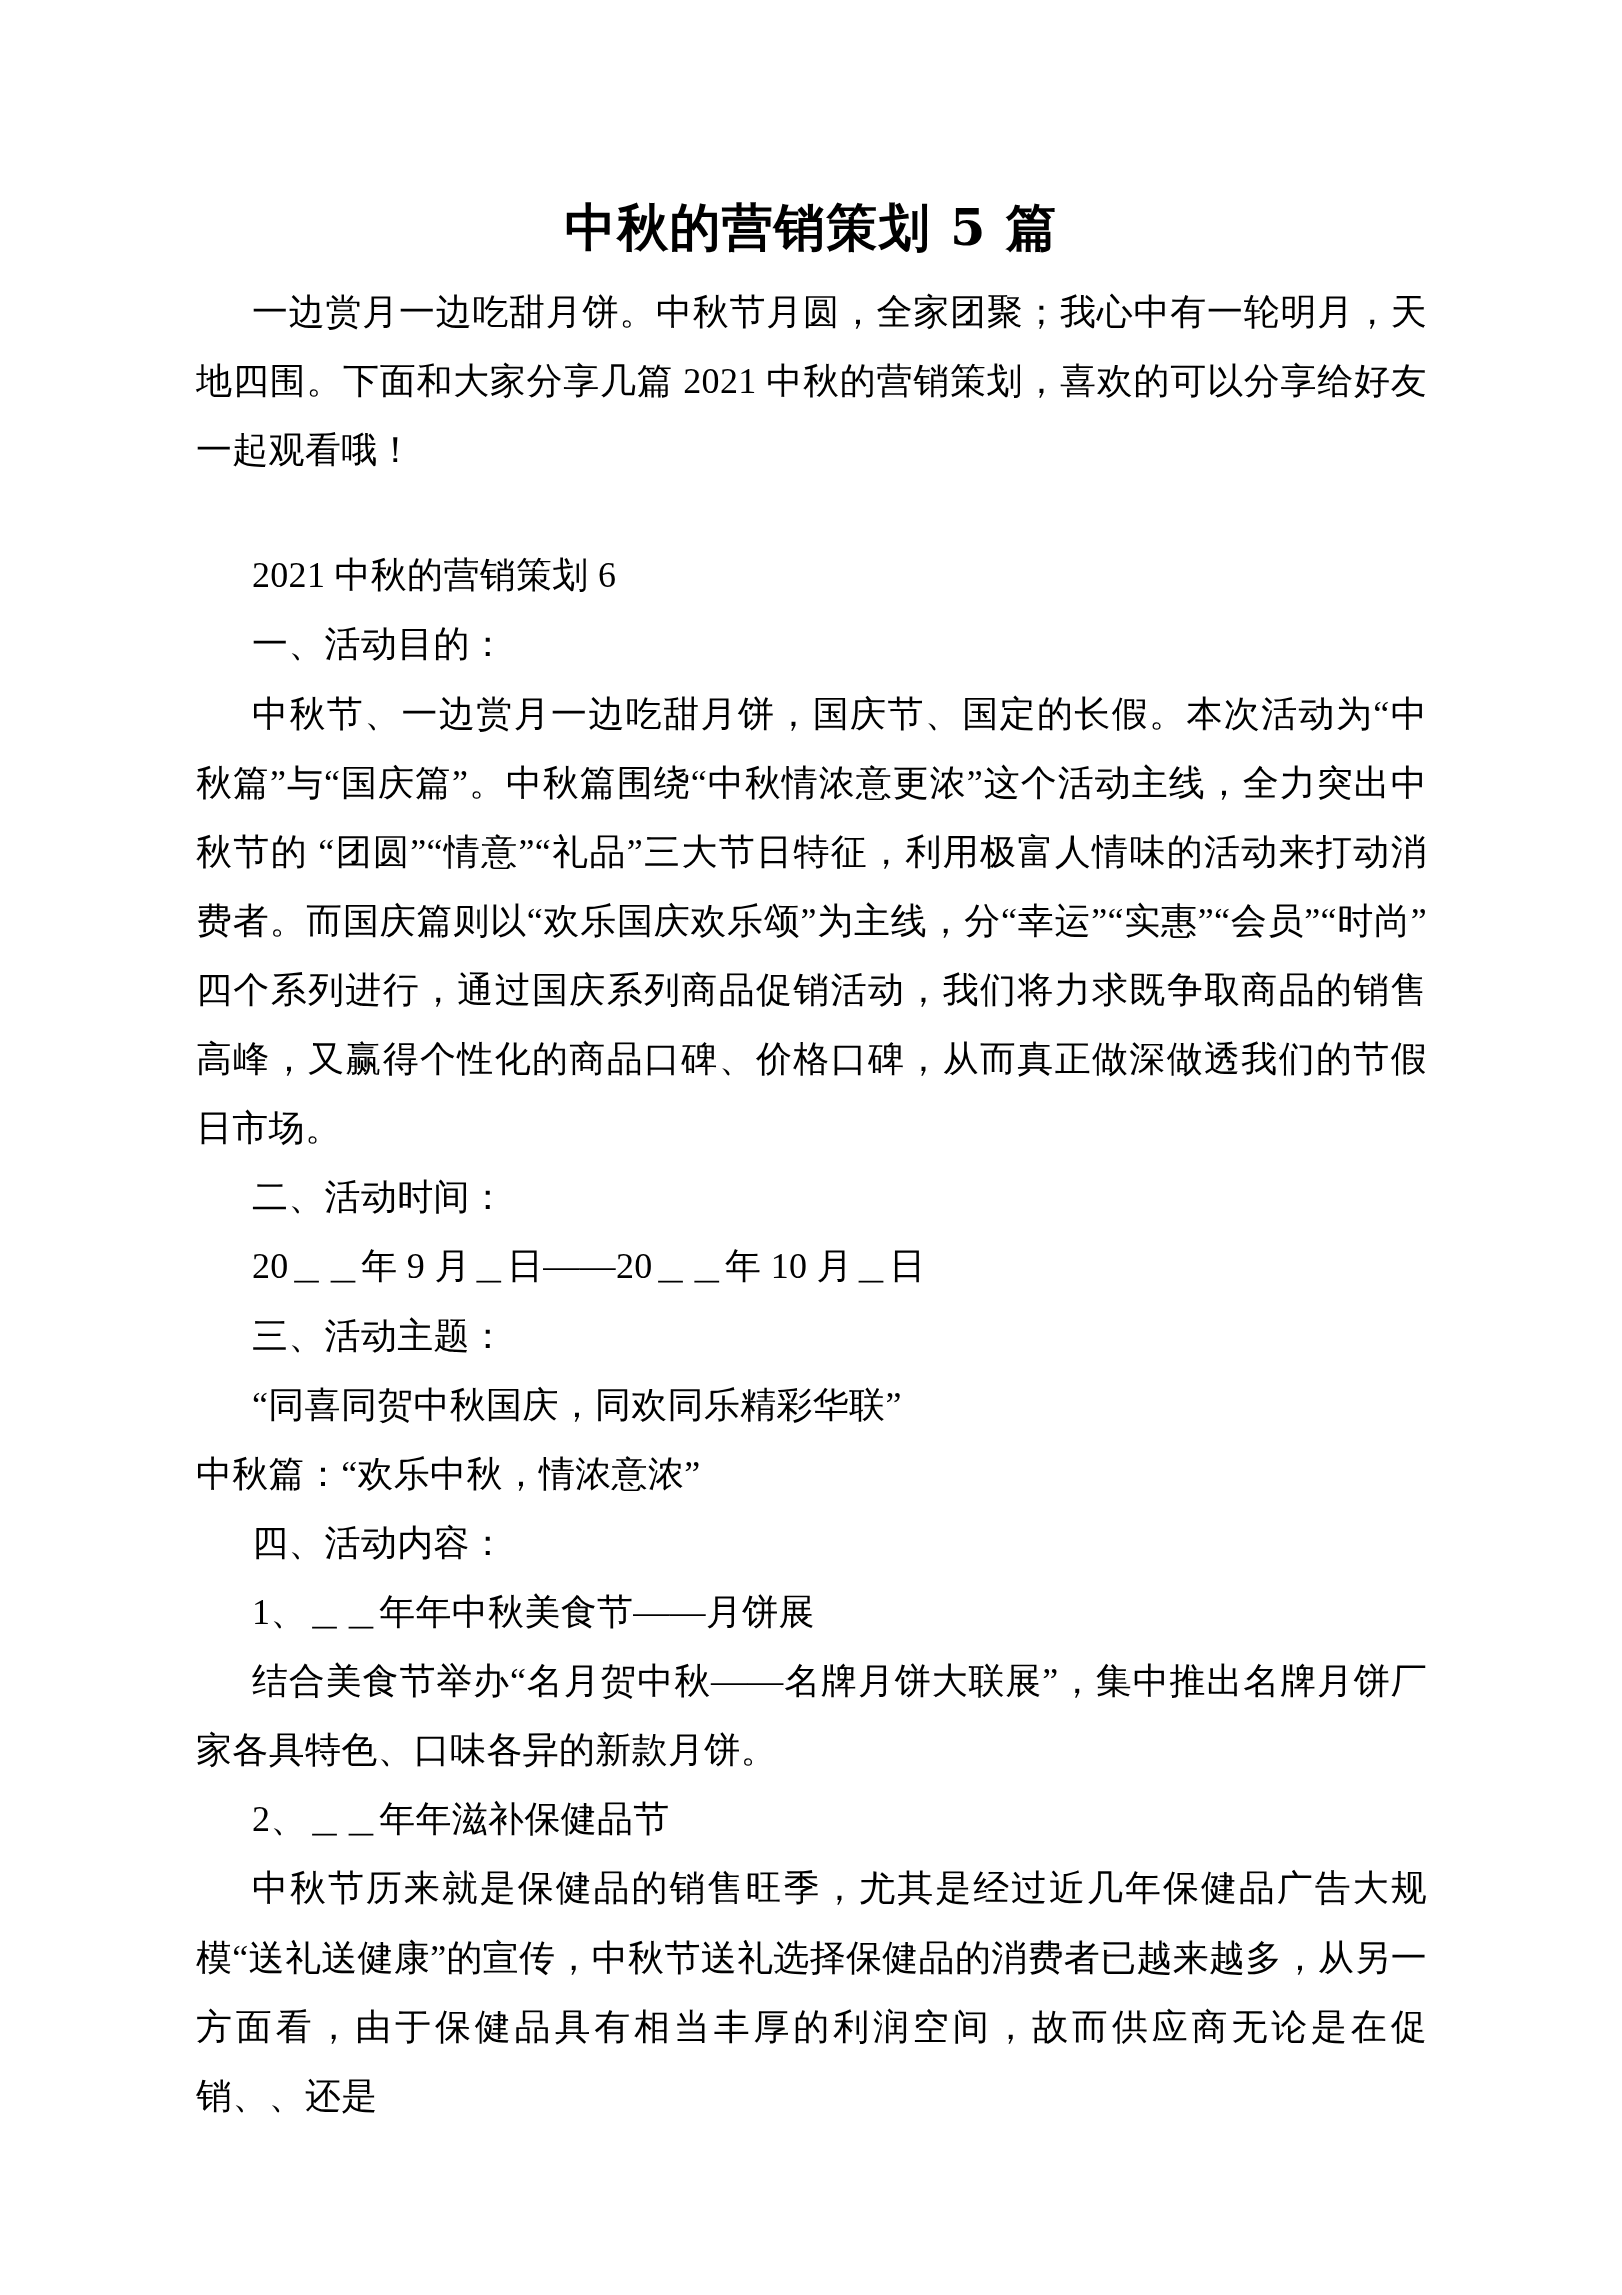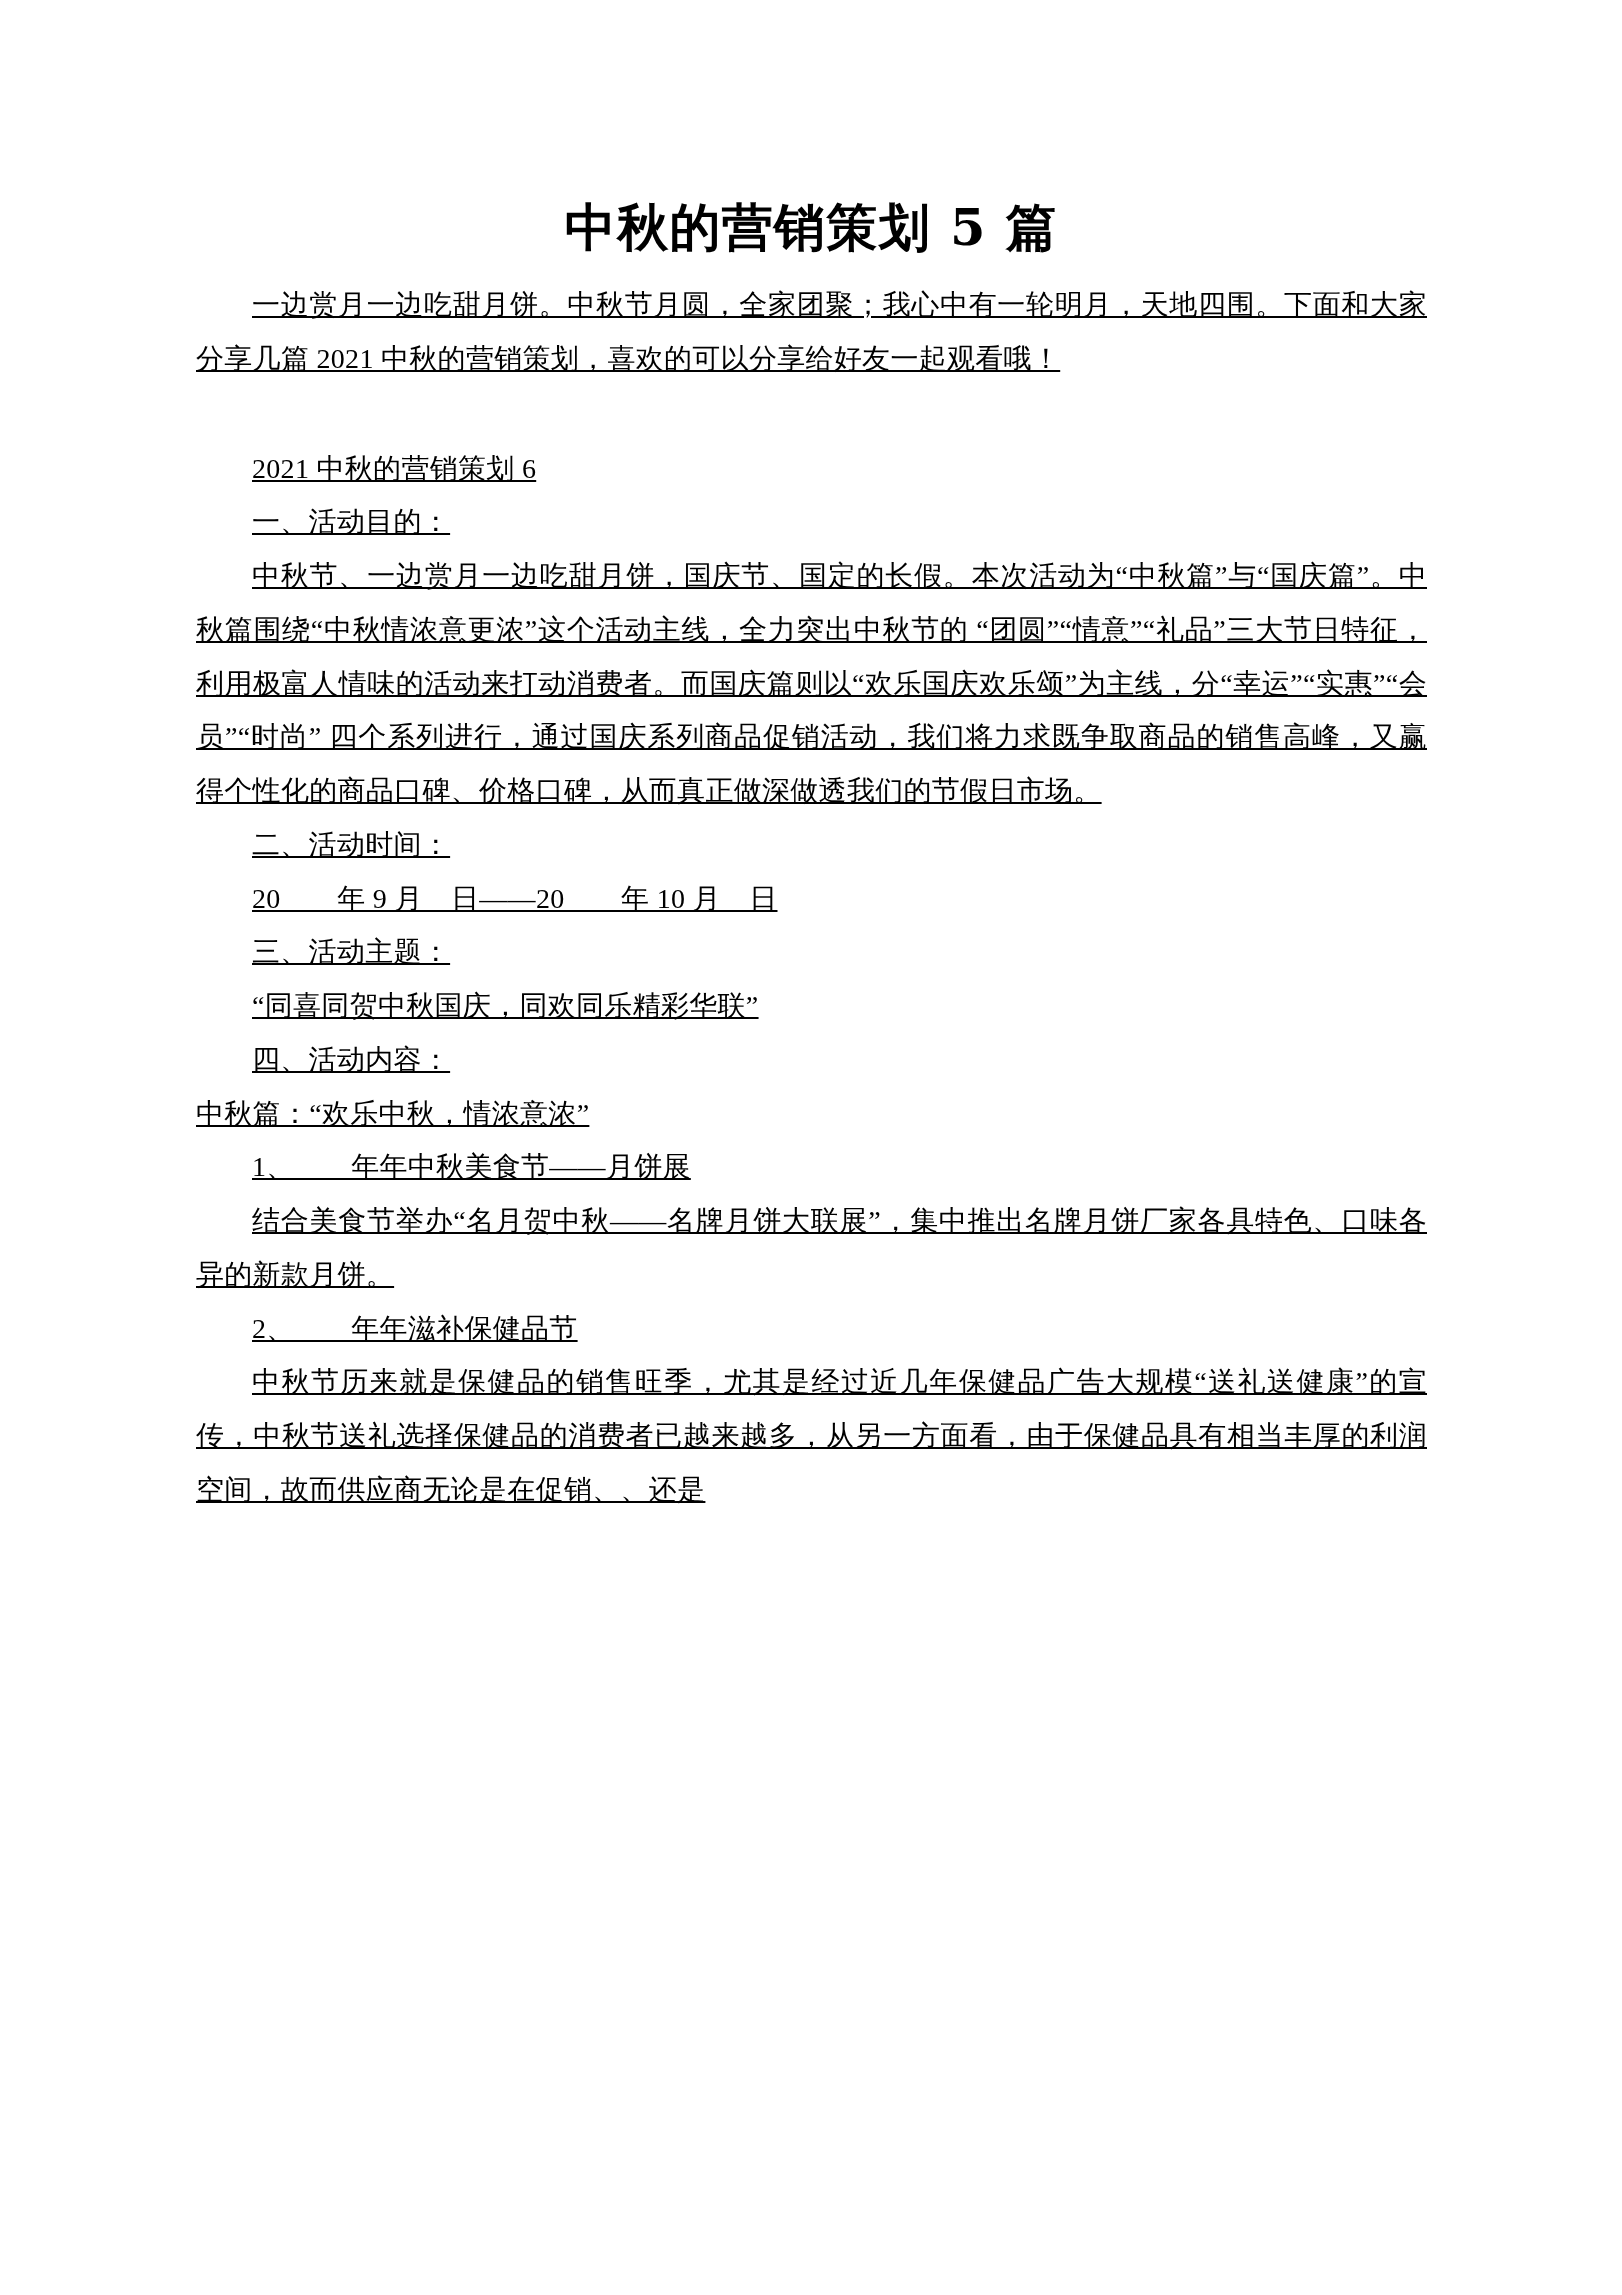--- a/index.html
+++ b/index.html
@@ -25,27 +25,26 @@
   .doc-title {
     font-family: "DejaVu Serif", serif;
     font-weight: bold;
     font-size: 51px;
     line-height: 1.25;
     text-align: center;
     letter-spacing: 1.3px;
     margin: 0 0 18.3px 0;
   }
   .para {
-    font-size: 28px;
+    font-size: 36px;
     line-height: 1.92;
     text-align: justify;
     text-justify: inter-ideograph;
     margin: 0;
     letter-spacing: 0.3px;
-    text-decoration: underline;
   }
   .indent {
     text-indent: 56px;
   }
   .noindent {
     text-indent: 0;
   }
   .gap {
     height: 56px;
   }
@@ -68,23 +67,23 @@
   <p class="para indent">中秋节、一边赏月一边吃甜月饼，国庆节、国定的长假。本次活动为“中秋篇”与“国庆篇”。中秋篇围绕“中秋情浓意更浓”这个活动主线，全力突出中秋节的 “团圆”“情意”“礼品”三大节日特征，利用极富人情味的活动来打动消费者。而国庆篇则以“欢乐国庆欢乐颂”为主线，分“幸运”“实惠”“会员”“时尚” 四个系列进行，通过国庆系列商品促销活动，我们将力求既争取商品的销售高峰，又赢得个性化的商品口碑、价格口碑，从而真正做深做透我们的节假日市场。</p>
 
   <p class="para indent">二、活动时间：</p>
 
   <p class="para indent">20＿＿年 9 月＿日——20＿＿年 10 月＿日</p>
 
   <p class="para indent">三、活动主题：</p>
 
   <p class="para indent">“同喜同贺中秋国庆，同欢同乐精彩华联”</p>
 
+  <p class="para noindent">中秋篇：“欢乐中秋，情浓意浓”</p>
+
   <p class="para indent">四、活动内容：</p>
-
-  <p class="para noindent">中秋篇：“欢乐中秋，情浓意浓”</p>
 
 
 
   <p class="para indent">1、＿＿年年中秋美食节——月饼展</p>
 
   <p class="para indent">结合美食节举办“名月贺中秋——名牌月饼大联展”，集中推出名牌月饼厂家各具特色、口味各异的新款月饼。</p>
 
   <p class="para indent">2、＿＿年年滋补保健品节</p>
 
   <p class="para indent">中秋节历来就是保健品的销售旺季，尤其是经过近几年保健品广告大规模“送礼送健康”的宣传，中秋节送礼选择保健品的消费者已越来越多，从另一方面看，由于保健品具有相当丰厚的利润空间，故而供应商无论是在促销、、还是</p>

